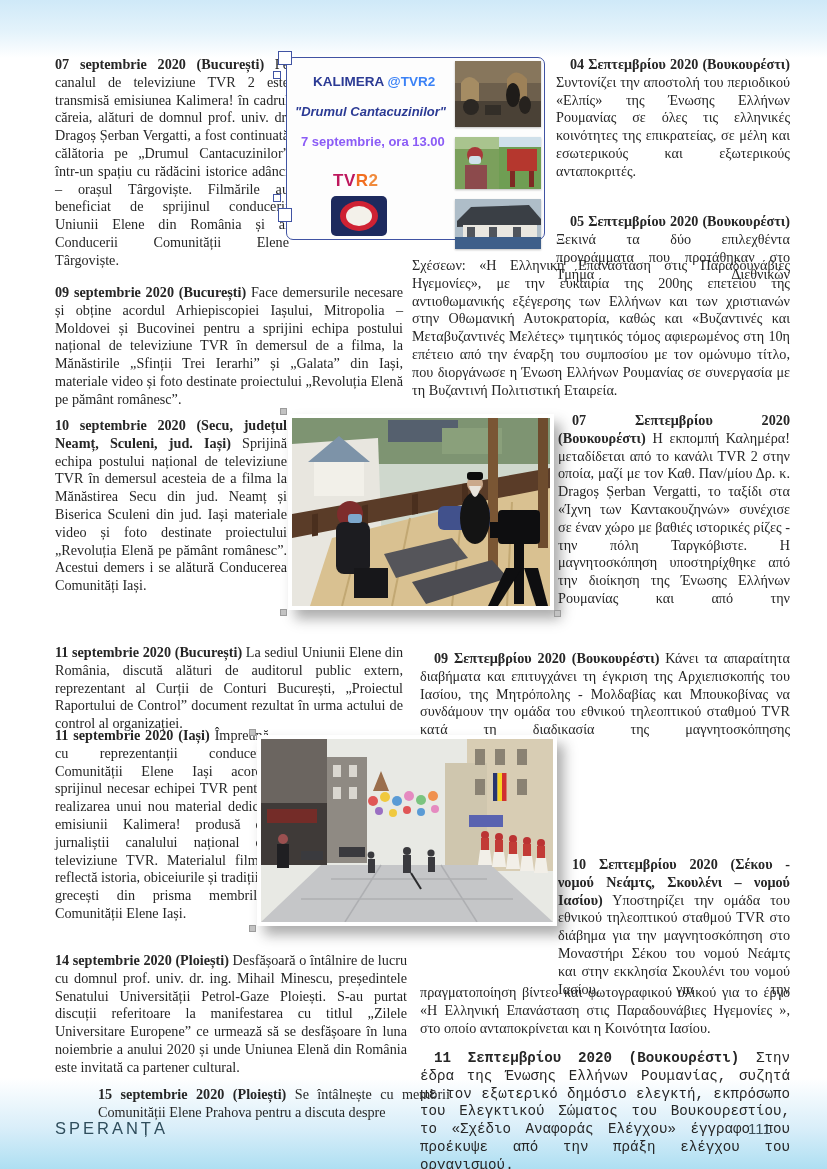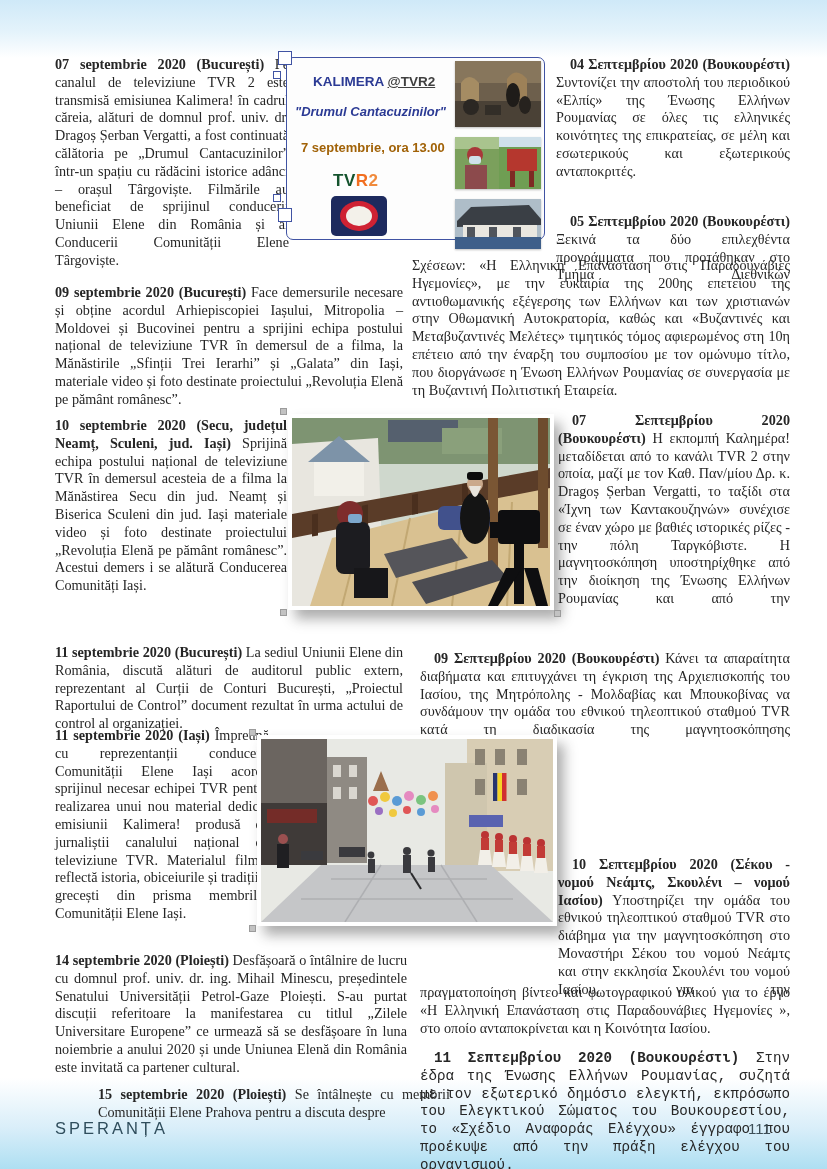--- a/index.html
+++ b/index.html
@@ -12,25 +12,25 @@
   .para{position:absolute;text-align:justify;font-size:14.2px;line-height:17.8px;color:#262626;margin:0;}
   .para .h{font-weight:bold;}
   .ind{text-indent:14px;}
   .jlast{text-align-last:justify;}
   .single{text-align:left;}
   
   .promo{position:absolute;left:286px;top:57px;width:257px;height:181px;background:#fdfdfd;
          border:1.6px solid #4053a3;border-radius:7px;}
   .orn{position:absolute;border:1.6px solid #4053a3;background:#fff;}
   .promo-title{position:absolute;left:26px;top:16px;font:bold 13.5px "Liberation Sans",sans-serif;color:#2b3a94;white-space:nowrap;}
-  .promo-title .handle{color:#404040;text-decoration:underline;}
+  .promo-title .handle{color:#3b82f6;}
   .promo-sub{position:absolute;left:8px;top:46px;font:bold italic 13px "Liberation Sans",sans-serif;color:#2b3a94;white-space:nowrap;}
-  .promo-air{position:absolute;left:14px;top:82px;font:bold 13px "Liberation Sans",sans-serif;color:#a16207;white-space:nowrap;}
+  .promo-air{position:absolute;left:14px;top:76px;font:bold 13px "Liberation Sans",sans-serif;color:#8b5cf6;white-space:nowrap;}
   .tvr2logo{position:absolute;left:46px;top:113px;font:bold 17px "Liberation Sans",sans-serif;letter-spacing:.5px;}
-  .tvr2logo .tv{color:#14532d;margin-top:12px;} .tvr2logo .r{color:#f26f21;} .tvr2logo .two{color:#f08a3c;}
+  .tvr2logo .tv{color:#be185d;margin-top:12px;} .tvr2logo .r{color:#f26f21;} .tvr2logo .two{color:#f08a3c;}
   .tvroval{position:absolute;left:44px;top:138px;width:56px;height:40px;background:#1d2a5e;border-radius:5px;}
   .tvroval .ring{position:absolute;left:9px;top:5px;width:38px;height:30px;border-radius:50%;
         background:#cf2233;}
   .tvroval .core{position:absolute;left:15px;top:10px;width:26px;height:20px;border-radius:50%;background:#f3f1ea;}
   .strip{position:absolute;left:168px;top:3px;width:86px;}
   .strip .ph{position:relative;width:86px;margin-bottom:6px;box-shadow:0 1px 2px rgba(0,0,0,.25);}
   
   .bigphoto{position:absolute;background:#fff;padding:4px;box-shadow:7px 9px 12px rgba(40,40,40,.38);}
   .pc{position:absolute;width:7px;height:7px;background:#c2c2c2;box-shadow:0 0 0 1px #9b9b9b inset;}
   

